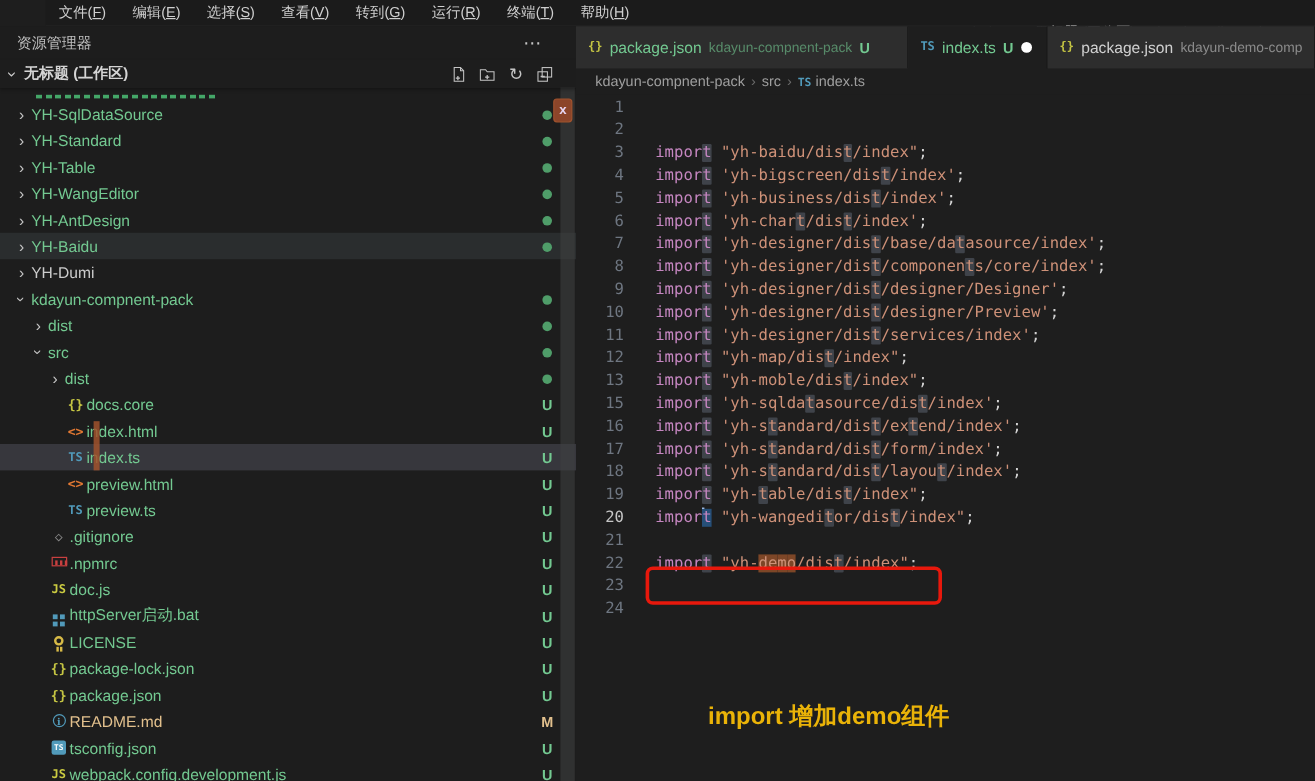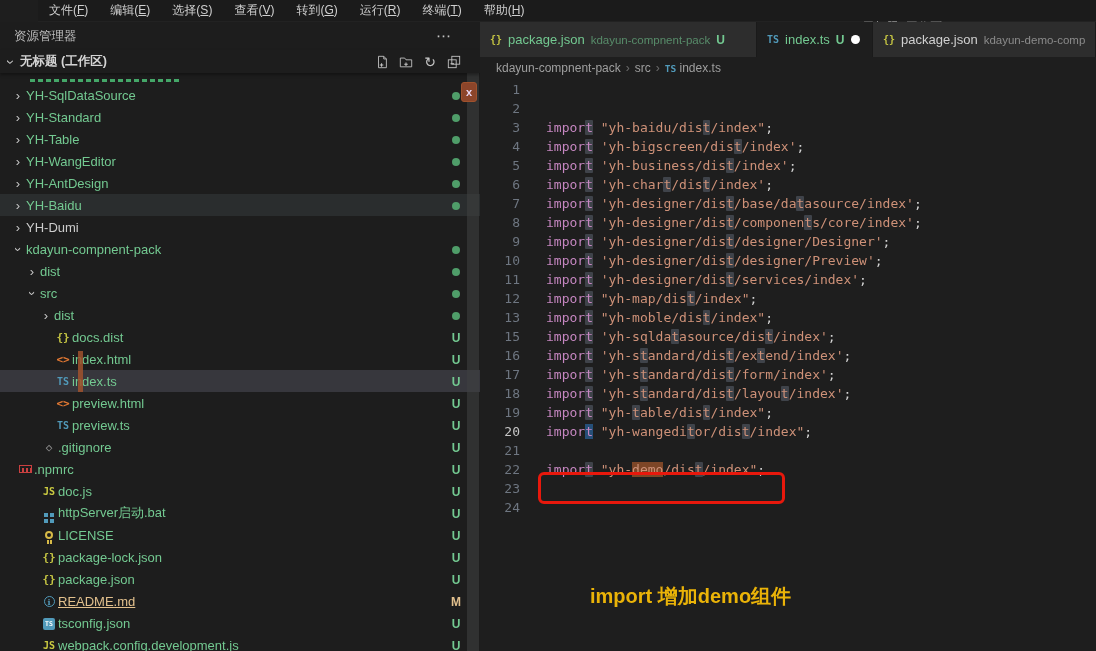--- a/index.html
+++ b/index.html
@@ -42,21 +42,21 @@
   .row { height:22px; display:flex; align-items:center; position:relative; cursor:pointer; }
   .row.hovered  { background:#2a2d2e; }
   .row.selected { background:#37373d; }
   .chev { width:16px; text-align:center; color:#c5c5c5; font-size:13px; flex:0 0 16px; }
   .chev.expanded { transform:rotate(90deg); }
   .chev.none { visibility:hidden; }
   .ficon { width:18px; flex:0 0 18px; text-align:center; font-size:10px; font-weight:bold;
     font-family:"DejaVu Sans Mono", monospace; }
   .label { white-space:nowrap; color:#73c991; }
   .label.plain { color:#cccccc; }
-  .label.modified { color:#e2c08d;text-decoration:underline; }
+  .label.modified { color:#e2c08d; }
   .row-end { margin-left:auto; margin-right:18px; width:12px; text-align:center; flex:0 0 12px; }
   .badge-u { color:#73c991; font-weight:bold; font-size:12px; }
   .badge-m { color:#e2c08d; font-weight:bold; font-size:12px; }
   .gitdot { width:8px; height:8px; border-radius:50%; background:#4f9d69; display:inline-block; }
   .partial-row { height:11px; position:relative; }
   .partial-row .stub { position:absolute; left:30px; bottom:2px; width:150px; height:3px;
     background:repeating-linear-gradient(90deg,#4ec97b 0 5px, transparent 5px 8px); opacity:.8; }
   #side-scrollbar { position:absolute; left:467px; top:51px; width:12px; height:578px;
     background:#3f4142; opacity:.55; }
   #x-badge { position:absolute; left:461px; top:60px; width:16px; height:20px;
@@ -230,21 +230,21 @@
           <span class="row-end"><span class="gitdot"></span></span>
         </div>
         <div class="row" style="padding-left: 38px;">
           <span class="chev ">›</span>
           <span class="label">dist</span>
           <span class="row-end"><span class="gitdot"></span></span>
         </div>
         <div class="row" style="padding-left: 38px;">
           <span class="chev none">›</span>
           <span class="ficon ic-json">{}</span>
-          <span class="label">docs.dist</span>
+          <span class="label">docs.core</span>
           <span class="row-end"><span class="badge-u">U</span></span>
         </div>
         <div class="row" style="padding-left: 38px;">
           <span class="chev none">›</span>
           <span class="ficon ic-html">&lt;&gt;</span>
           <span class="label">index.html</span>
           <span class="row-end"><span class="badge-u">U</span></span>
         </div>
         <div class="row selected" style="padding-left: 38px;">
           <span class="chev none">›</span>
@@ -263,21 +263,21 @@
           <span class="ficon ic-ts">TS</span>
           <span class="label">preview.ts</span>
           <span class="row-end"><span class="badge-u">U</span></span>
         </div>
         <div class="row" style="padding-left: 24px;">
           <span class="chev none">›</span>
           <span class="ficon ic-git">◇</span>
           <span class="label">.gitignore</span>
           <span class="row-end"><span class="badge-u">U</span></span>
         </div>
-        <div class="row" style="">
+        <div class="row" style="padding-left: 24px;">
           <span class="chev none">›</span>
           <span class="ficon"><span class="ic-npm"></span></span>
           <span class="label">.npmrc</span>
           <span class="row-end"><span class="badge-u">U</span></span>
         </div>
         <div class="row" style="padding-left: 24px;">
           <span class="chev none">›</span>
           <span class="ficon ic-js">JS</span>
           <span class="label">doc.js</span>
           <span class="row-end"><span class="badge-u">U</span></span>

